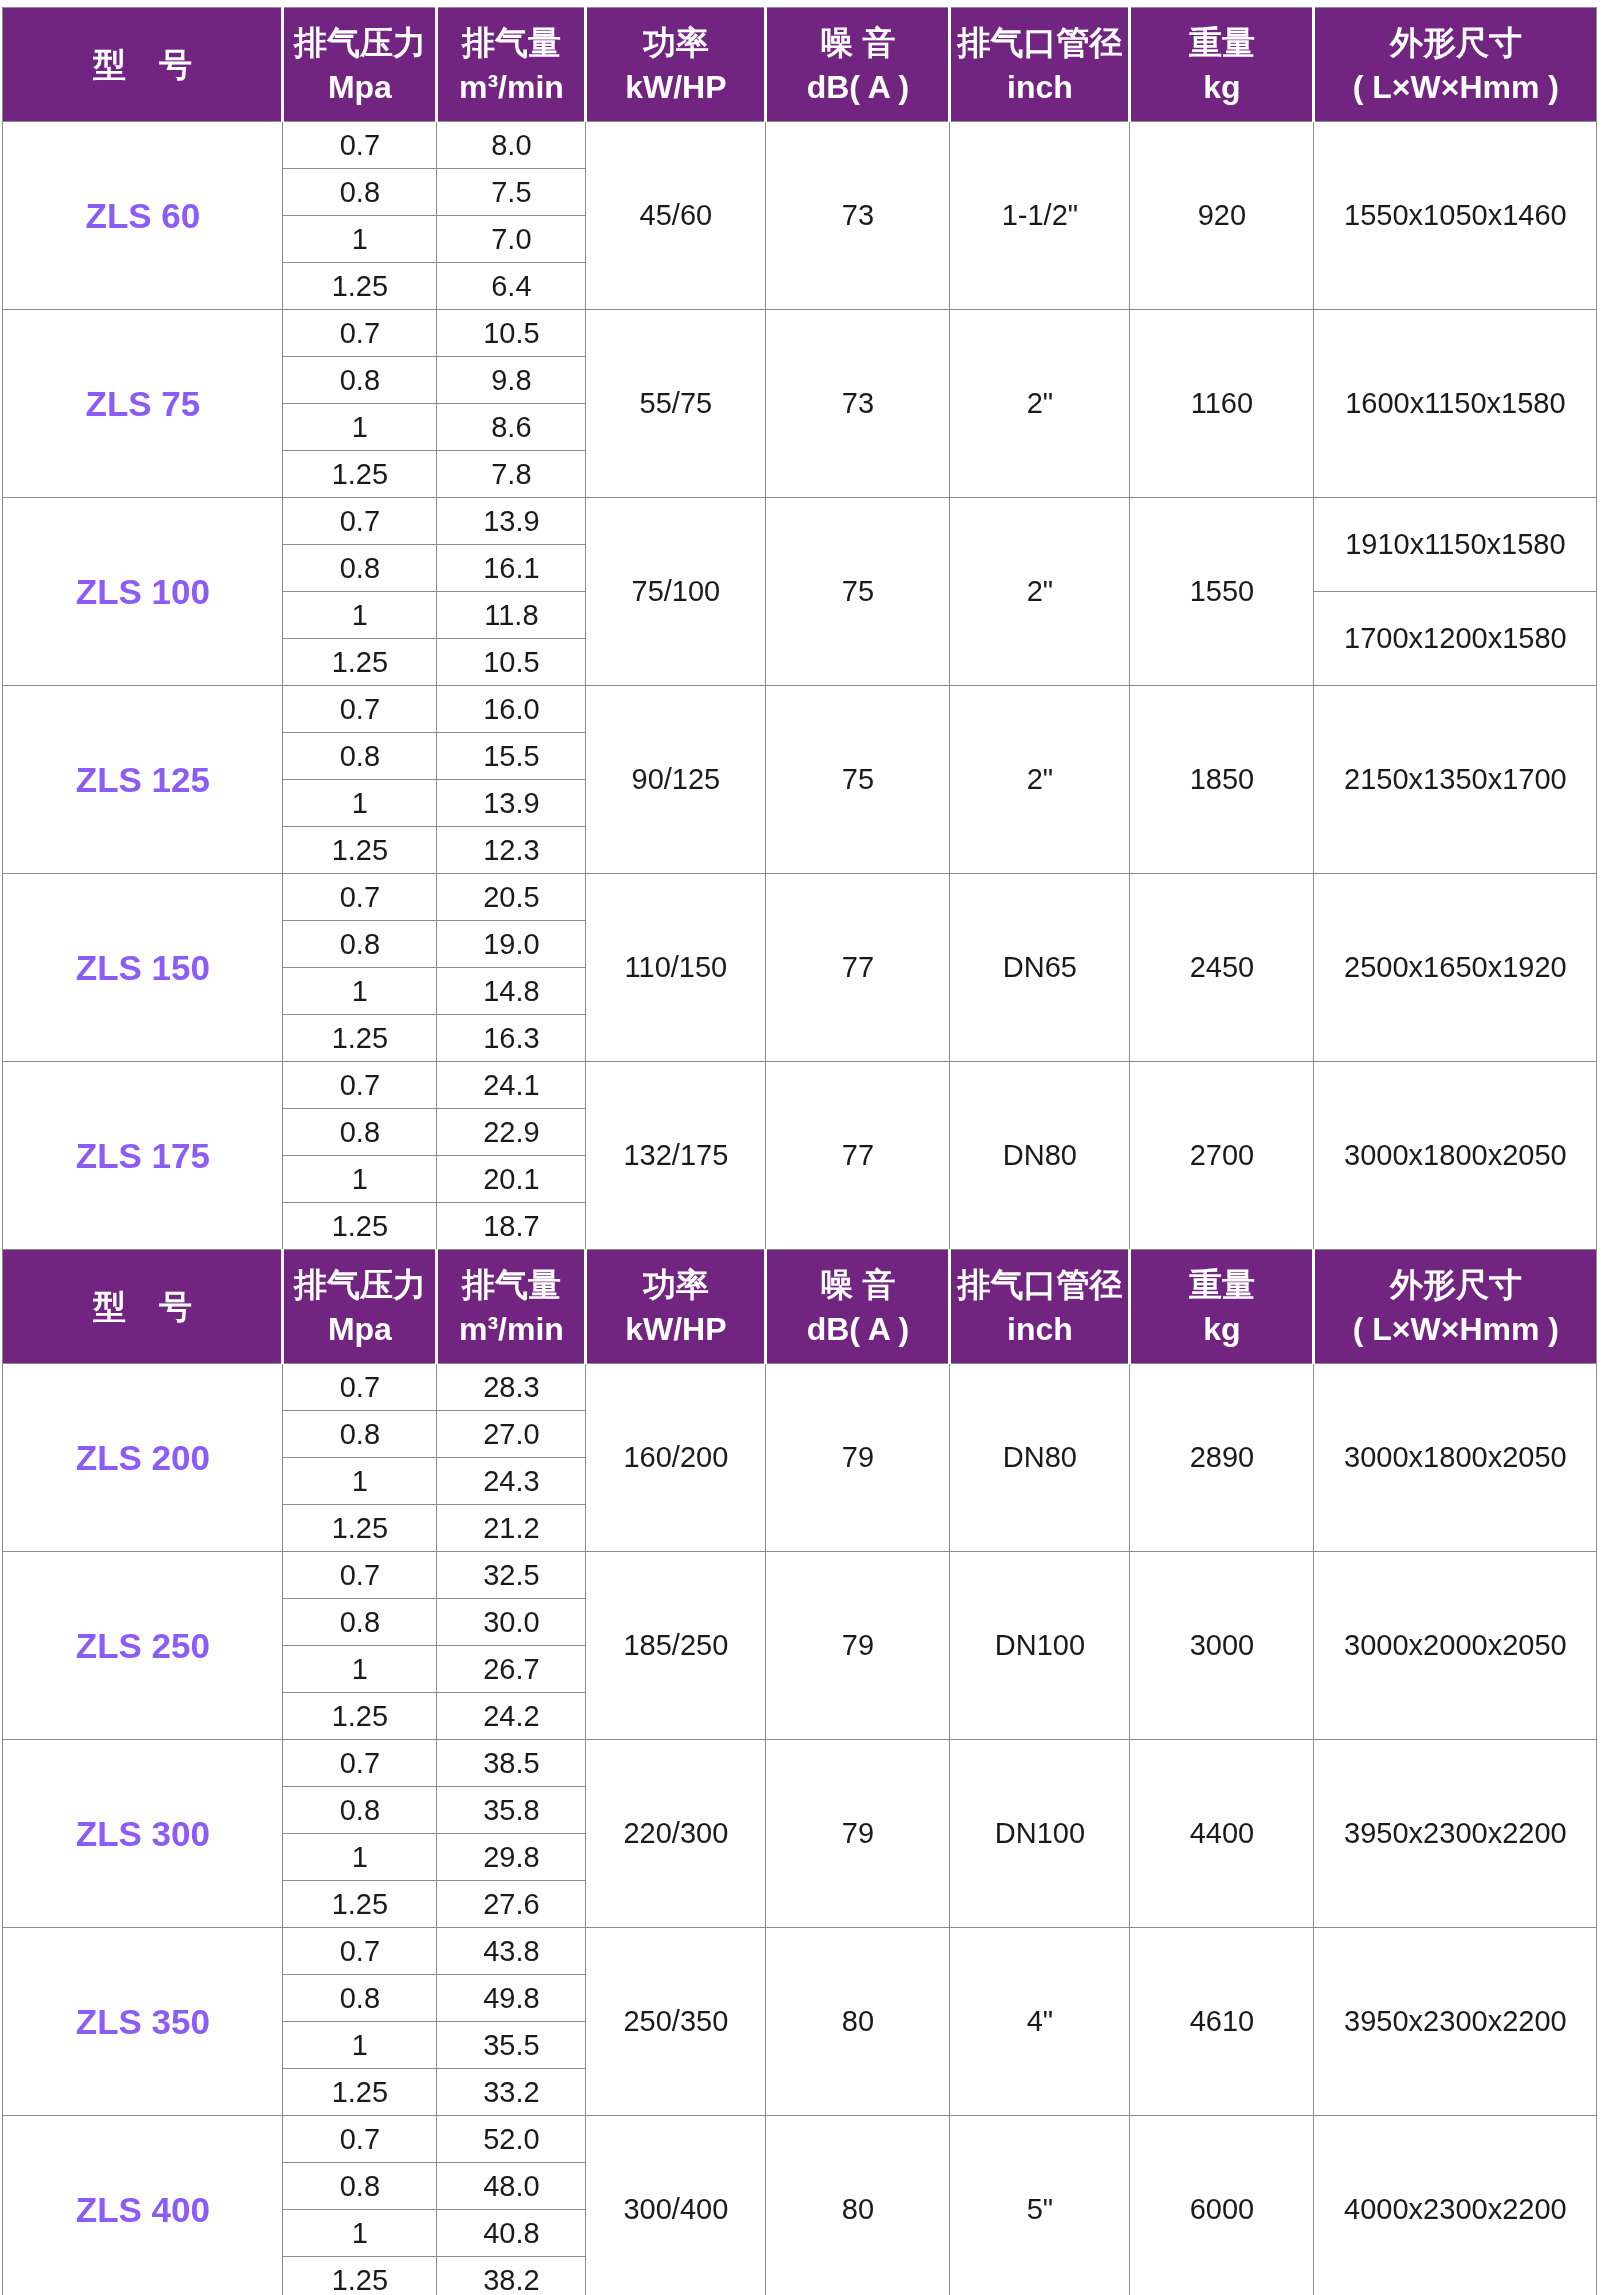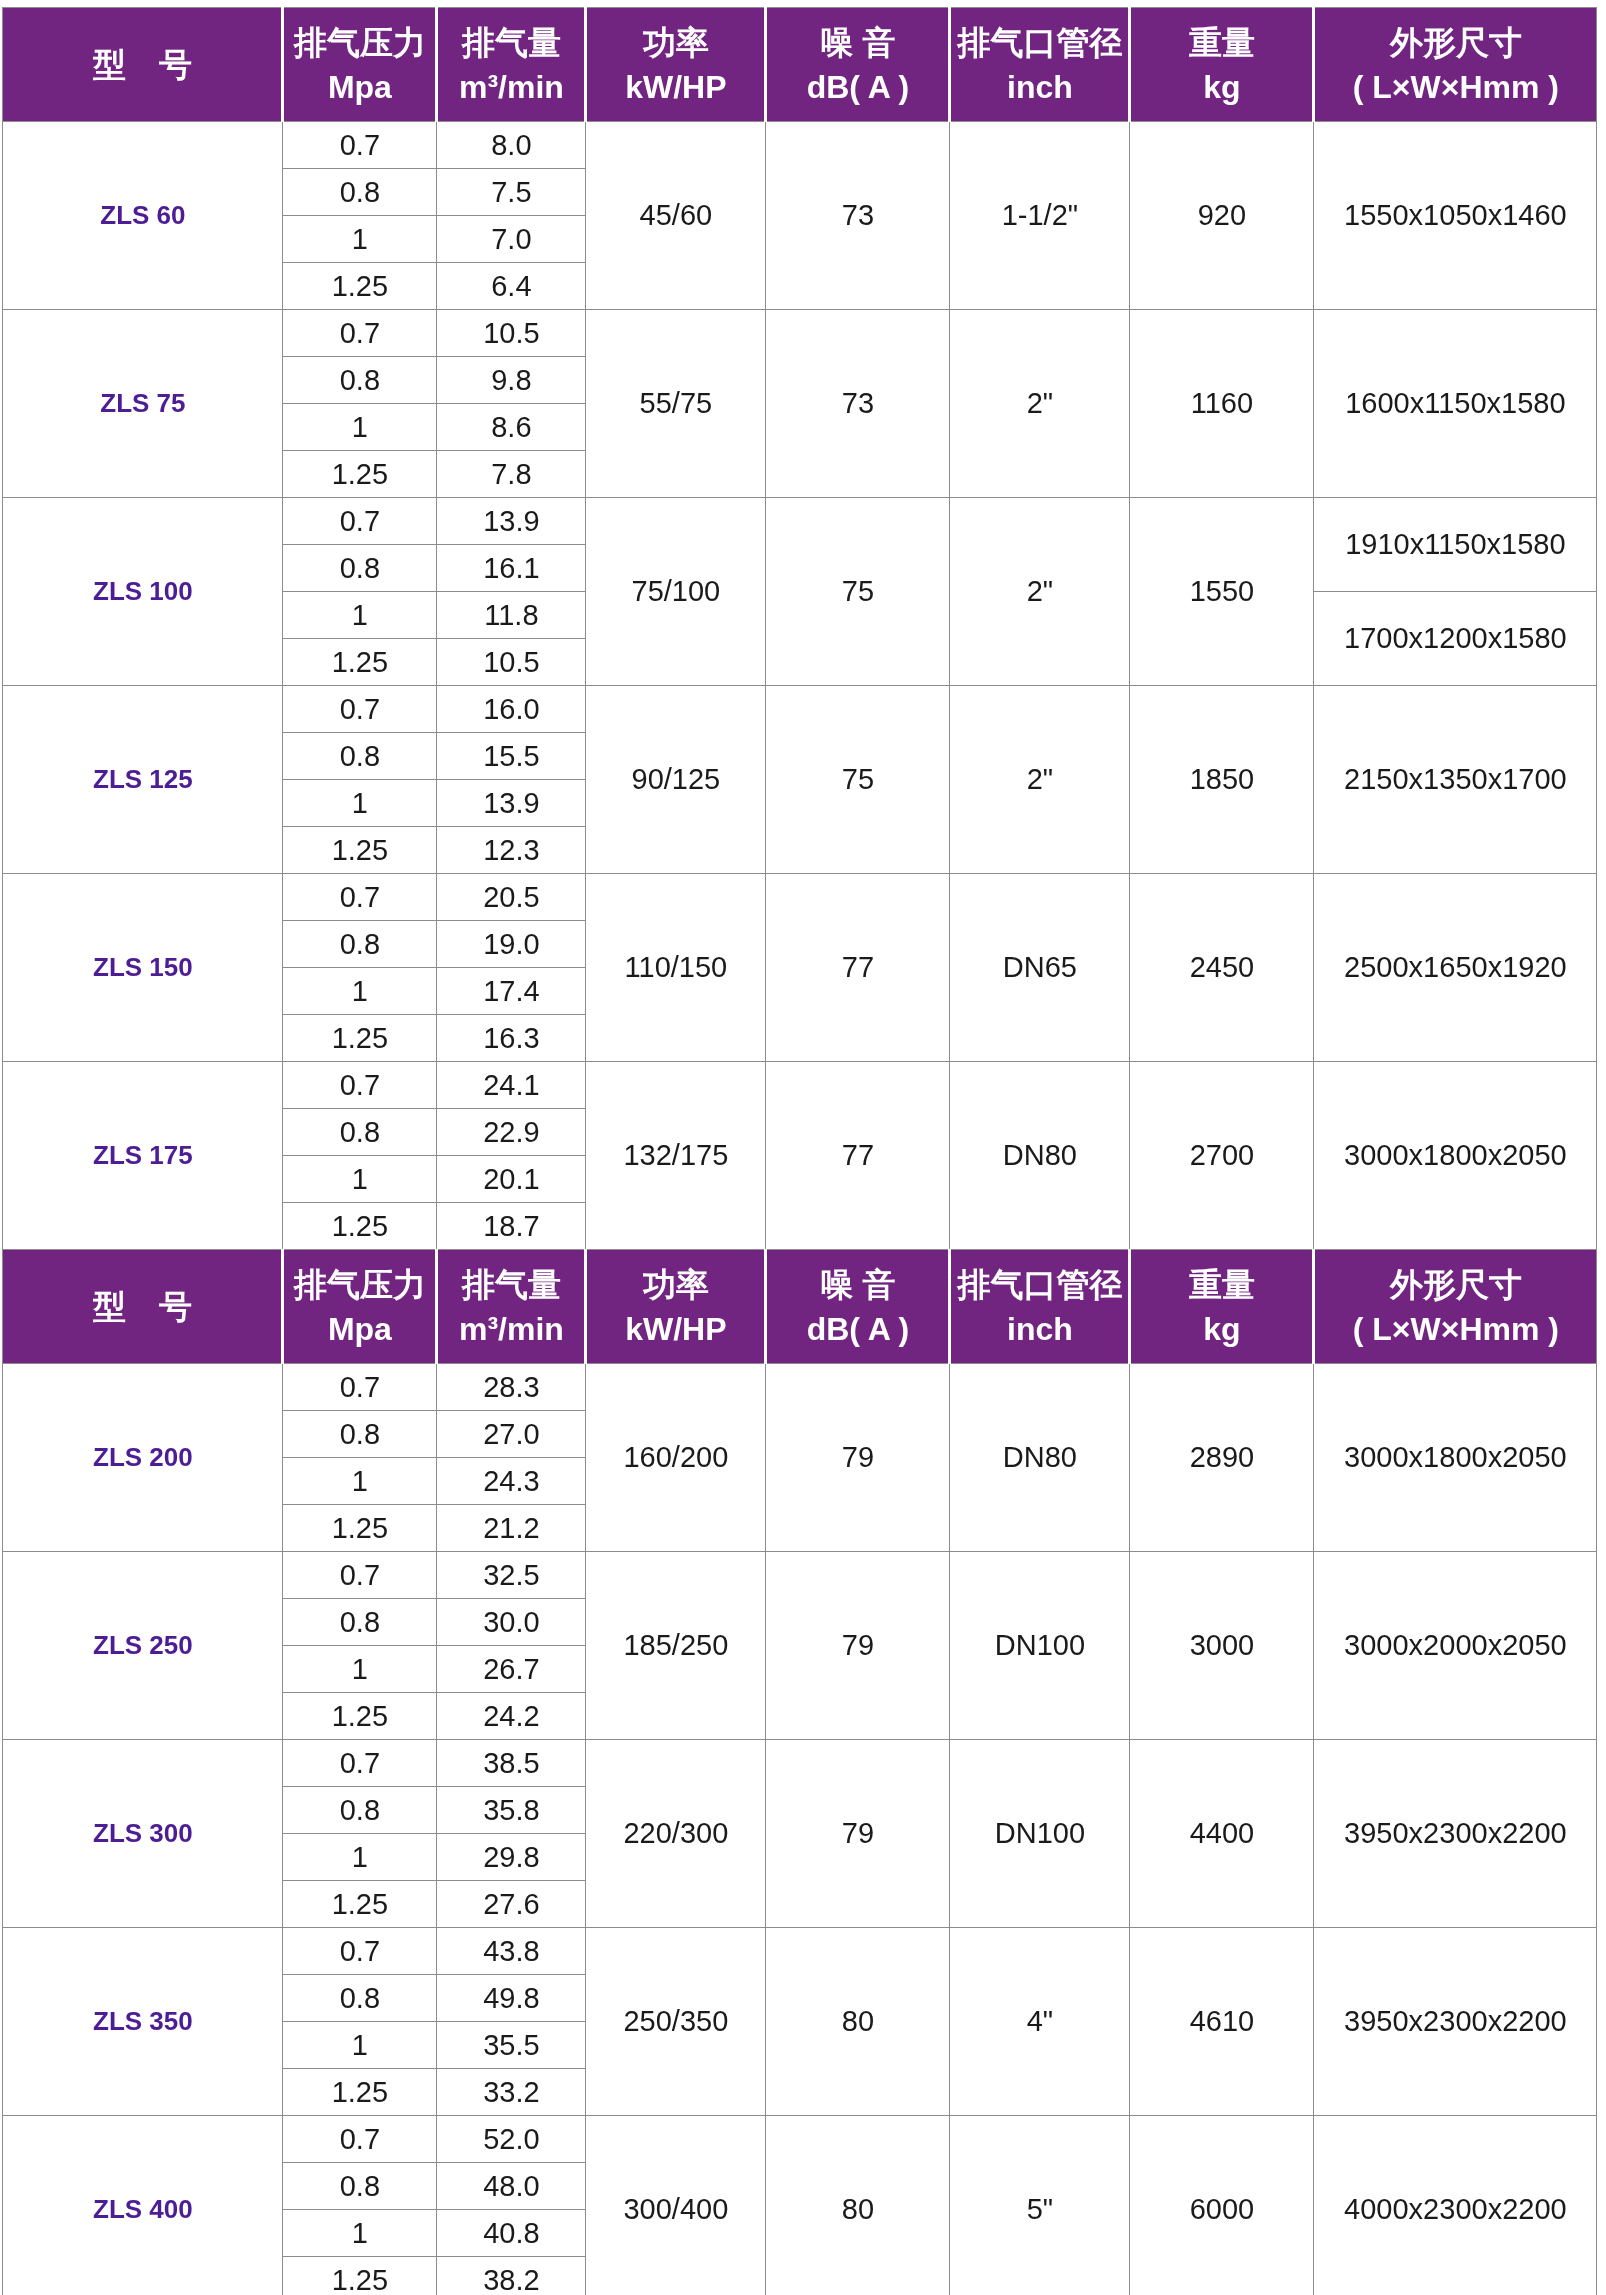--- a/index.html
+++ b/index.html
@@ -38,23 +38,23 @@
     border-left: 3.2px solid #ffffff;
     border-right: 3.2px solid #ffffff;
     border-top: 0.8px solid #8c8c8c;
     border-bottom: 1.6px solid #8c8c8c;
   }
   th:first-child { border-left: 0.8px solid #8c8c8c; }
   th:last-child { border-right: 0.8px solid #8c8c8c; }
   .h1 { font-size: 33px; line-height: 46px; }
   .h2 { font-size: 32px; line-height: 43px; }
   td.model {
-    color: #4c1d95;
+    color: #8b5cf6;
     font-weight: bold;
-    font-size: 26px;
+    font-size: 35px;
   }
 </style>
 </head>
 <body>
 
 <table class="spec">
   <colgroup id="colgroup">
       <col style="width: 280px;">
       <col style="width: 154px;">
       <col style="width: 149px;">
@@ -196,21 +196,21 @@
         <td rowspan="4"><span>DN65</span></td>
         <td rowspan="4"><span>2450</span></td>
         <td rowspan="4"><span>2500x1650x1920</span></td>
       </tr>
       <tr>
         <td><span>0.8</span></td>
         <td><span>19.0</span></td>
       </tr>
       <tr>
         <td><span>1</span></td>
-        <td><span>17.4</span></td>
+        <td><span>14.8</span></td>
       </tr>
       <tr>
         <td><span>1.25</span></td>
         <td><span>16.3</span></td>
       </tr>
       <tr class="block-start">
         <td class="model" rowspan="4"><span>ZLS 175</span></td>
         <td><span>0.7</span></td>
         <td><span>24.1</span></td>
         <td rowspan="4"><span>132/175</span></td>

